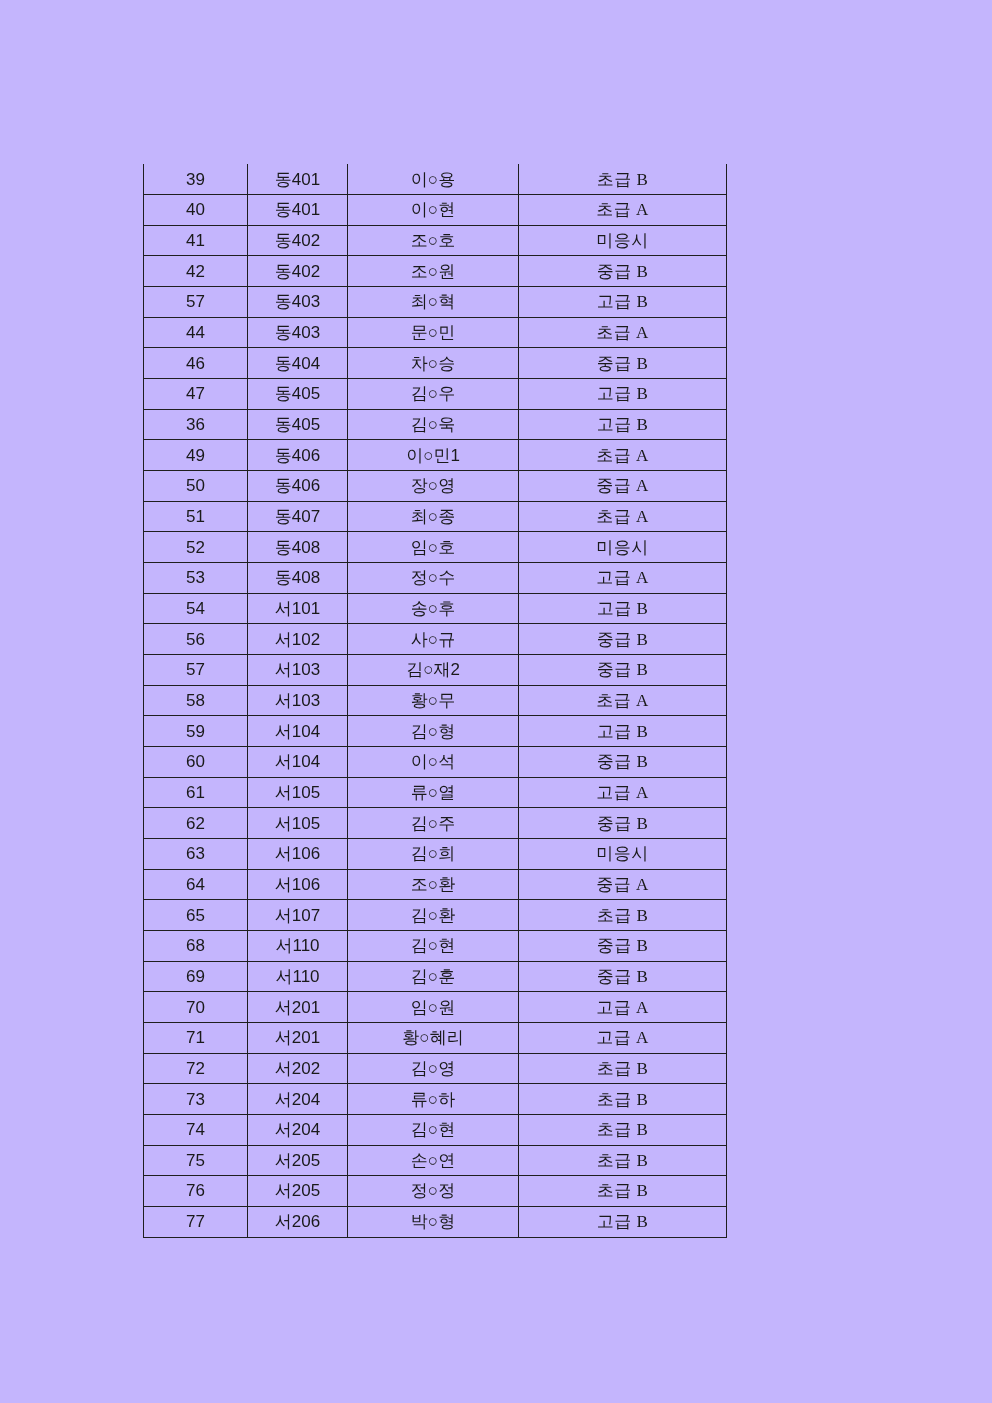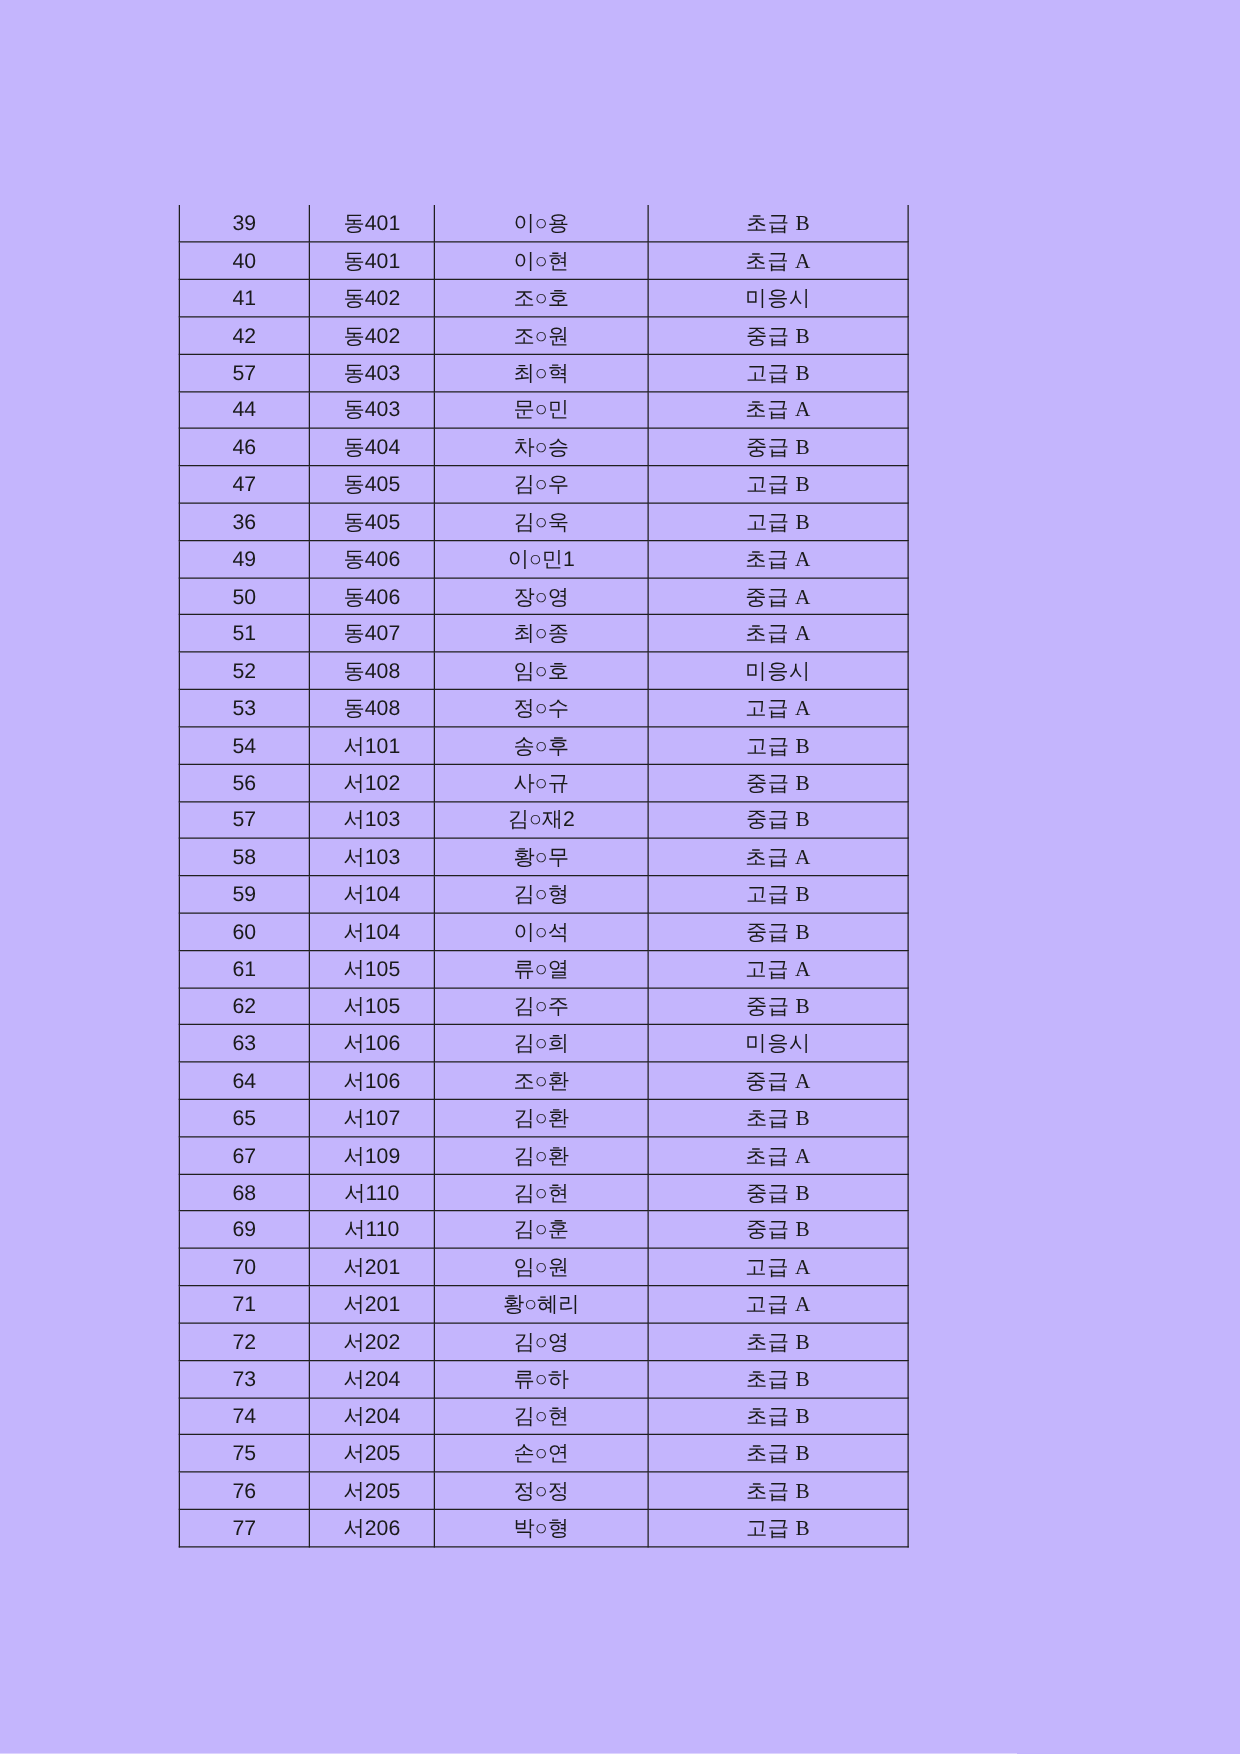--- a/index.html
+++ b/index.html
@@ -203,26 +203,20 @@
           <td class="cell-name">조○환</td>
           <td class="cell-level">중급 A</td>
         </tr>
         <tr>
           <td class="cell-number">65</td>
           <td class="cell-room">서107</td>
           <td class="cell-name">김○환</td>
           <td class="cell-level">초급 B</td>
         </tr>
         <tr>
-          <td class="cell-number">67</td>
-          <td class="cell-room">서109</td>
-          <td class="cell-name">김○환</td>
-          <td class="cell-level">초급 A</td>
-        </tr>
-        <tr>
           <td class="cell-number">68</td>
           <td class="cell-room">서110</td>
           <td class="cell-name">김○현</td>
           <td class="cell-level">중급 B</td>
         </tr>
         <tr>
           <td class="cell-number">69</td>
           <td class="cell-room">서110</td>
           <td class="cell-name">김○훈</td>
           <td class="cell-level">중급 B</td>

